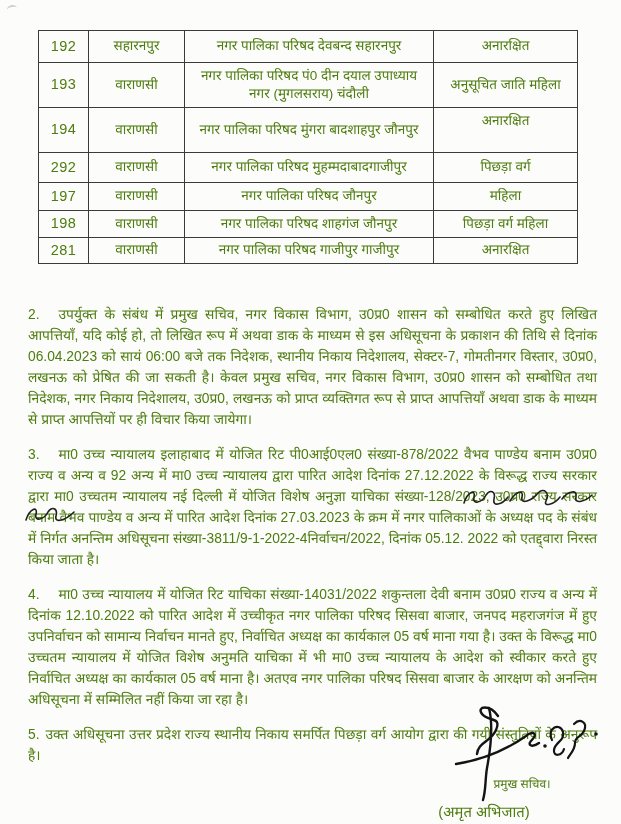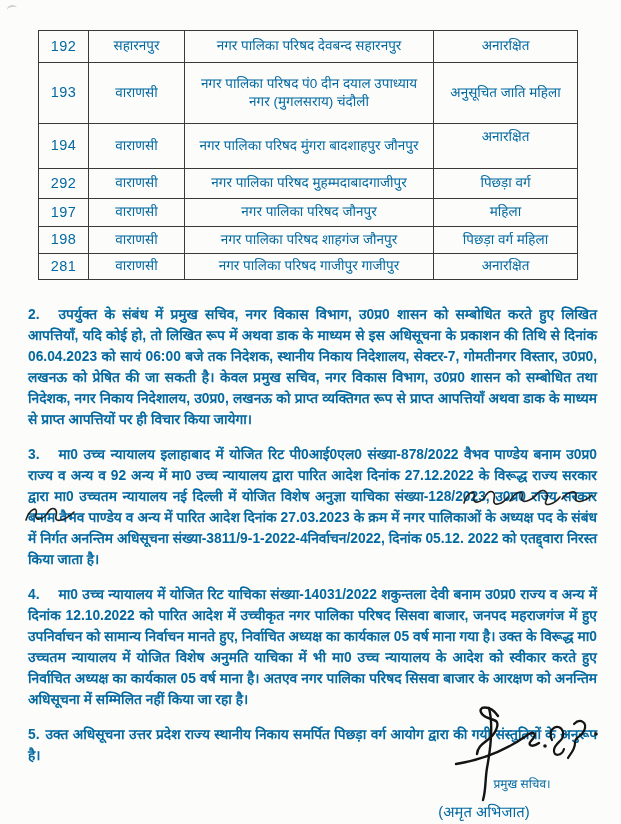--- a/index.html
+++ b/index.html
@@ -6,21 +6,21 @@
   body{
     background:#e8e8e6;
     font-family:"Liberation Sans","DejaVu Sans",sans-serif;
     -webkit-font-smoothing:antialiased;
   }
   .page{
     position:relative;
     width:621px;height:824px;
     margin:0 auto;
     background:#fcfcfa;
-    color:#0369a1;
+    color:#4d7c0f;
     overflow:hidden;
   }
   
   .artifact{
     position:absolute;left:7px;top:5px;width:10px;height:6px;
     border-top:2px solid #c2c2bf;border-radius:50%;transform:rotate(-12deg);opacity:.8;
   }
 
   
   .tbl{
@@ -28,36 +28,35 @@
     border-collapse:collapse;table-layout:fixed;
     font-size:13.5px;
   }
   .tbl td{
     border:1.5px solid #3a3a38;
     text-align:center;vertical-align:middle;
     padding:1px 4px;line-height:1.35;
     overflow:hidden;
   }
   .tbl tr:nth-child(1){height:32px}
-  .tbl tr:nth-child(2){height:61px}
+  .tbl tr:nth-child(2){height:45px}
   .tbl tr:nth-child(3){height:45px}
   .tbl tr:nth-child(4){height:30px}
   .tbl tr:nth-child(5){height:28px}
   .tbl tr:nth-child(6){height:27px}
   .tbl tr:nth-child(7){height:26px}
   .tbl tr:nth-child(8){height:27px}
   .tbl tr:nth-child(3) td:nth-child(4){vertical-align:top;padding-top:4px;}
   .tbl td.sno{font-size:14.5px;letter-spacing:.5px;}
 
   
   .paras{
     position:absolute;left:28px;top:304px;width:569px;
     font-size:13.8px;line-height:21px;
     text-align:justify;
-    font-weight:bold;
   }
   .para{margin:0 0 14px 0;}
   .pnum{display:inline-block;}
   .pnum.wide{margin-right:19px;}
   .pnum.narrow{margin-right:6px;}
 
   
   .scribble{position:absolute;pointer-events:none;}
   .scribble path{fill:none;stroke:#1f1f1f;stroke-linecap:round;stroke-linejoin:round;}
 

